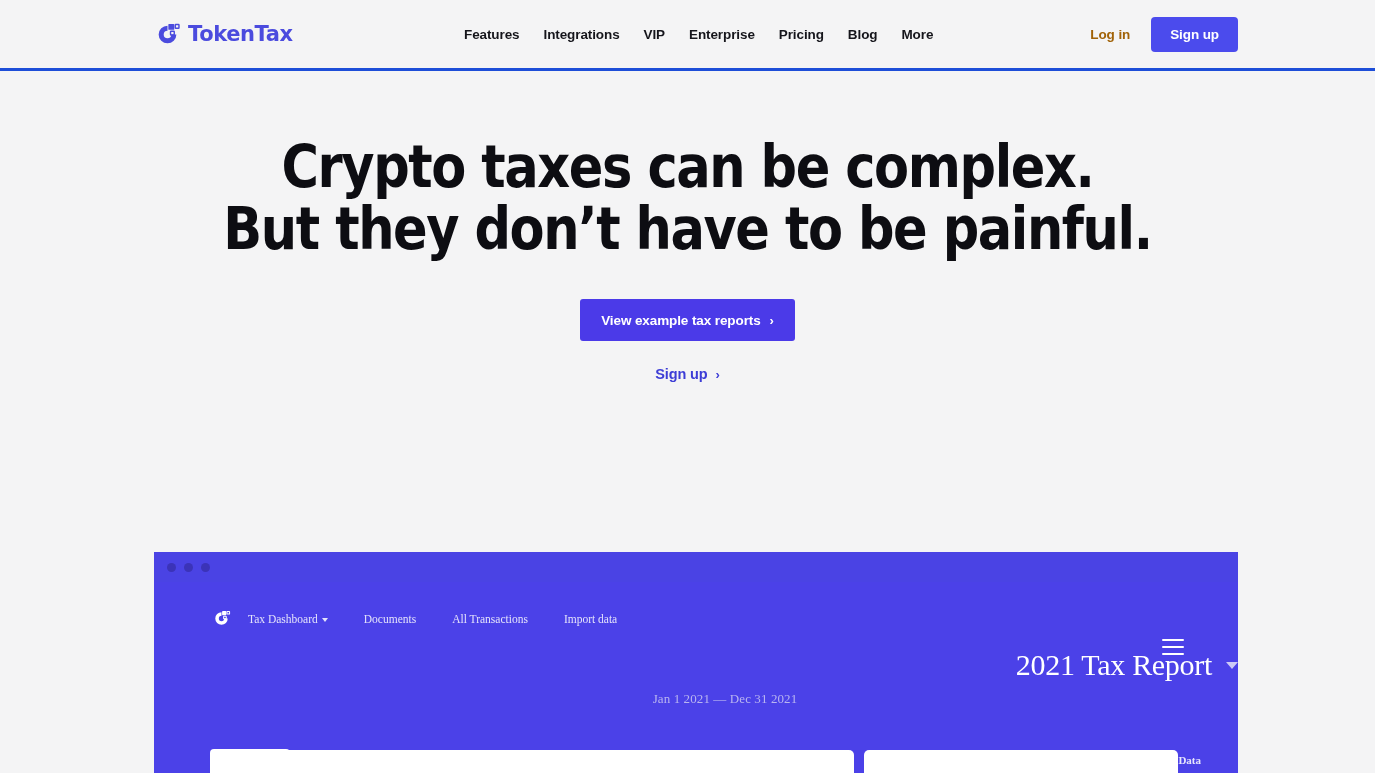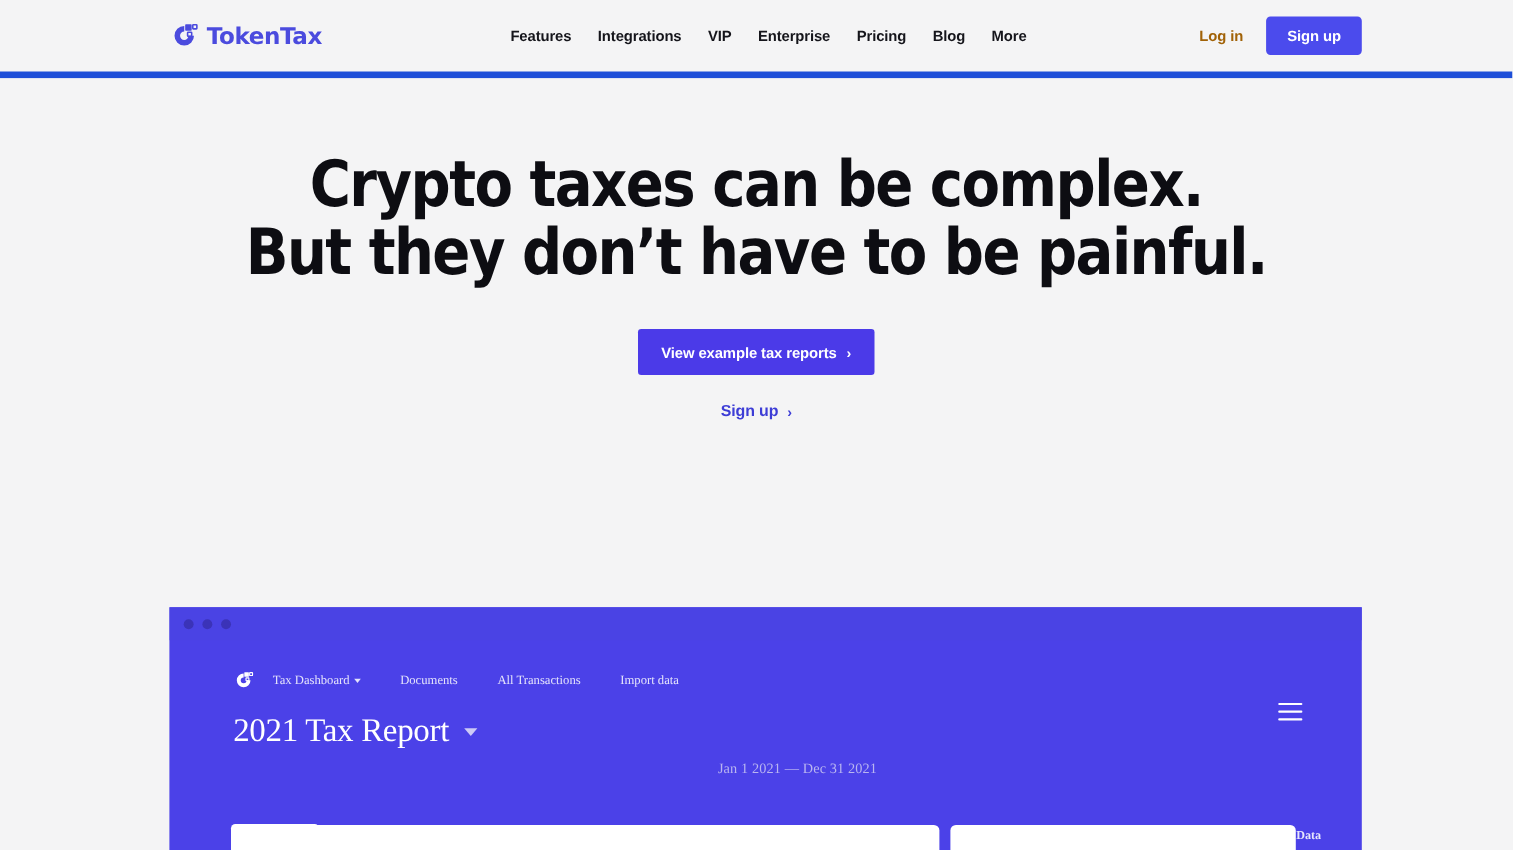--- a/index.html
+++ b/index.html
@@ -13,21 +13,21 @@
   body {
     background: #f4f4f5;
     font-family: "Liberation Sans", sans-serif;
     -webkit-font-smoothing: antialiased;
   }
 
   
   .site-header {
     height: 71px;
     background: #f4f4f5;
-    border-bottom: 6px solid #1d4ed8;
+    border-bottom: 3px solid #1d4ed8;
     display: flex;
     align-items: center;
     position: relative;
   }
 
   .brand {
     position: absolute;
     left: 154px;
     display: flex;
     align-items: center;
@@ -201,20 +201,21 @@
     border-right: 3.5px solid transparent;
     border-top: 4px solid currentColor;
     margin-left: 4px;
     vertical-align: middle;
   }
   .mock-title-row {
     display: flex;
     align-items: center;
     gap: 14px;
     margin-top: 20px;
+    justify-content: flex-end;
   }
   .mock-title {
     font-size: 30px;
     color: #ffffff;
     font-weight: normal;
     letter-spacing: -0.3px;
   }
   .title-caret {
     width: 0; height: 0;
     border-left: 6px solid transparent;

